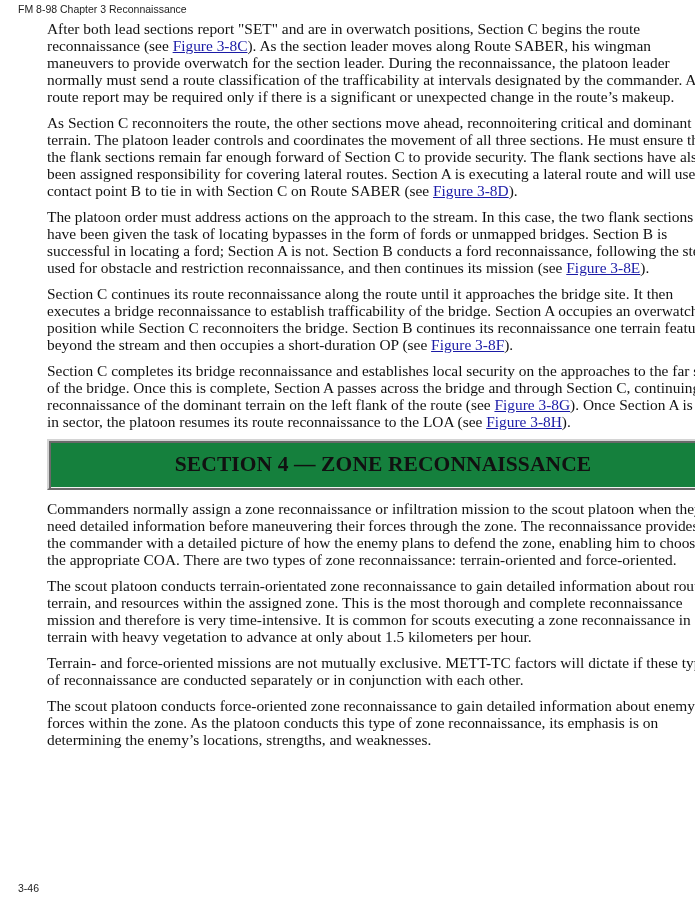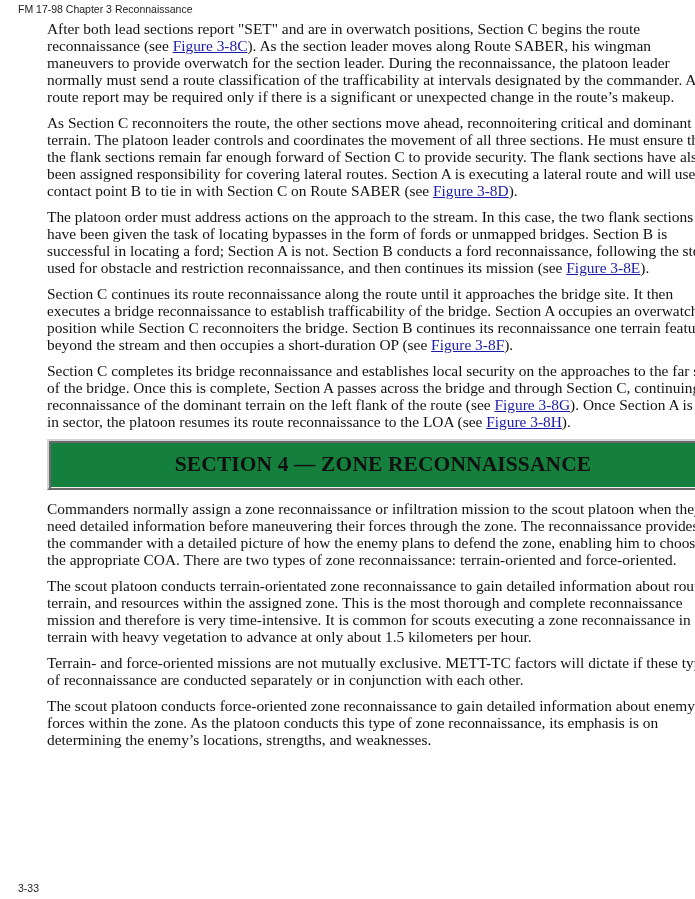--- a/index.html
+++ b/index.html
@@ -36,34 +36,34 @@
     }
     .page-number {
       position: absolute; left: 18px; top: 882px;
       font-family: "Liberation Sans", "DejaVu Sans", sans-serif;
       font-size: 10.5px; color: #222;
     }
   </style>
 </head>
 <body>
 
-<div class="running-head">FM 17-98 Chapter 3 Reconnaissance</div>
+<div class="running-head">FM 8-98 Chapter 3 Reconnaissance</div>
 
 <div class="content">
   <div id="before">
       <p class="para"><span>After both lead sections report "SET" and are in overwatch positions, Section C begins the route reconnaissance (see </span><a class="link" style="color: rgb(26, 26, 166);">Figure 3-8C</a><span>). As the section leader moves along Route SABER, his wingman maneuvers to provide overwatch for the section leader. During the reconnaissance, the platoon leader normally must send a route classification of the trafficability at intervals designated by the commander. A route report may be required only if there is a significant or unexpected change in the route’s makeup.</span></p>
       <p class="para"><span>As Section C reconnoiters the route, the other sections move ahead, reconnoitering critical and dominant terrain. The platoon leader controls and coordinates the movement of all three sections. He must ensure that the flank sections remain far enough forward of Section C to provide security. The flank sections have also been assigned responsibility for covering lateral routes. Section A is executing a lateral route and will use contact point B to tie in with Section C on Route SABER (see </span><a class="link" style="color: rgb(26, 26, 166);">Figure 3-8D</a><span>).</span></p>
       <p class="para"><span>The platoon order must address actions on the approach to the stream. In this case, the two flank sections have been given the task of locating bypasses in the form of fords or unmapped bridges. Section B is successful in locating a ford; Section A is not. Section B conducts a ford reconnaissance, following the steps used for obstacle and restriction reconnaissance, and then continues its mission (see </span><a class="link" style="color: rgb(26, 26, 166);">Figure 3-8E</a><span>).</span></p>
       <p class="para"><span>Section C continues its route reconnaissance along the route until it approaches the bridge site. It then executes a bridge reconnaissance to establish trafficability of the bridge. Section A occupies an overwatch position while Section C reconnoiters the bridge. Section B continues its reconnaissance one terrain feature beyond the stream and then occupies a short-duration OP (see </span><a class="link" style="color: rgb(26, 26, 166);">Figure 3-8F</a><span>).</span></p>
       <p class="para"><span>Section C completes its bridge reconnaissance and establishes local security on the approaches to the far side of the bridge. Once this is complete, Section A passes across the bridge and through Section C, continuing its reconnaissance of the dominant terrain on the left flank of the route (see </span><a class="link" style="color: rgb(26, 26, 166);">Figure 3-8G</a><span>). Once Section A is set in sector, the platoon resumes its route reconnaissance to the LOA (see </span><a class="link" style="color: rgb(26, 26, 166);">Figure 3-8H</a><span>).</span></p>
     </div>
   <div class="section-box">
     <span class="section-title">SECTION 4 — ZONE RECONNAISSANCE</span>
   </div>
   <div id="after">
       <p class="para"><span>Commanders normally assign a zone reconnaissance or infiltration mission to the scout platoon when they need detailed information before maneuvering their forces through the zone. The reconnaissance provides the commander with a detailed picture of how the enemy plans to defend the zone, enabling him to choose the appropriate COA. There are two types of zone reconnaissance: terrain-oriented and force-oriented.</span></p>
       <p class="para"><span>The scout platoon conducts terrain-orientated zone reconnaissance to gain detailed information about routes, terrain, and resources within the assigned zone. This is the most thorough and complete reconnaissance mission and therefore is very time-intensive. It is common for scouts executing a zone reconnaissance in terrain with heavy vegetation to advance at only about 1.5 kilometers per hour.</span></p>
       <p class="para"><span>Terrain- and force-oriented missions are not mutually exclusive. METT-TC factors will dictate if these types of reconnaissance are conducted separately or in conjunction with each other.</span></p>
       <p class="para"><span>The scout platoon conducts force-oriented zone reconnaissance to gain detailed information about enemy forces within the zone. As the platoon conducts this type of zone reconnaissance, its emphasis is on determining the enemy’s locations, strengths, and weaknesses.</span></p>
     </div>
 </div>
 
-<div class="page-number">3-33</div>
+<div class="page-number">3-46</div>
 
 </body></html>

